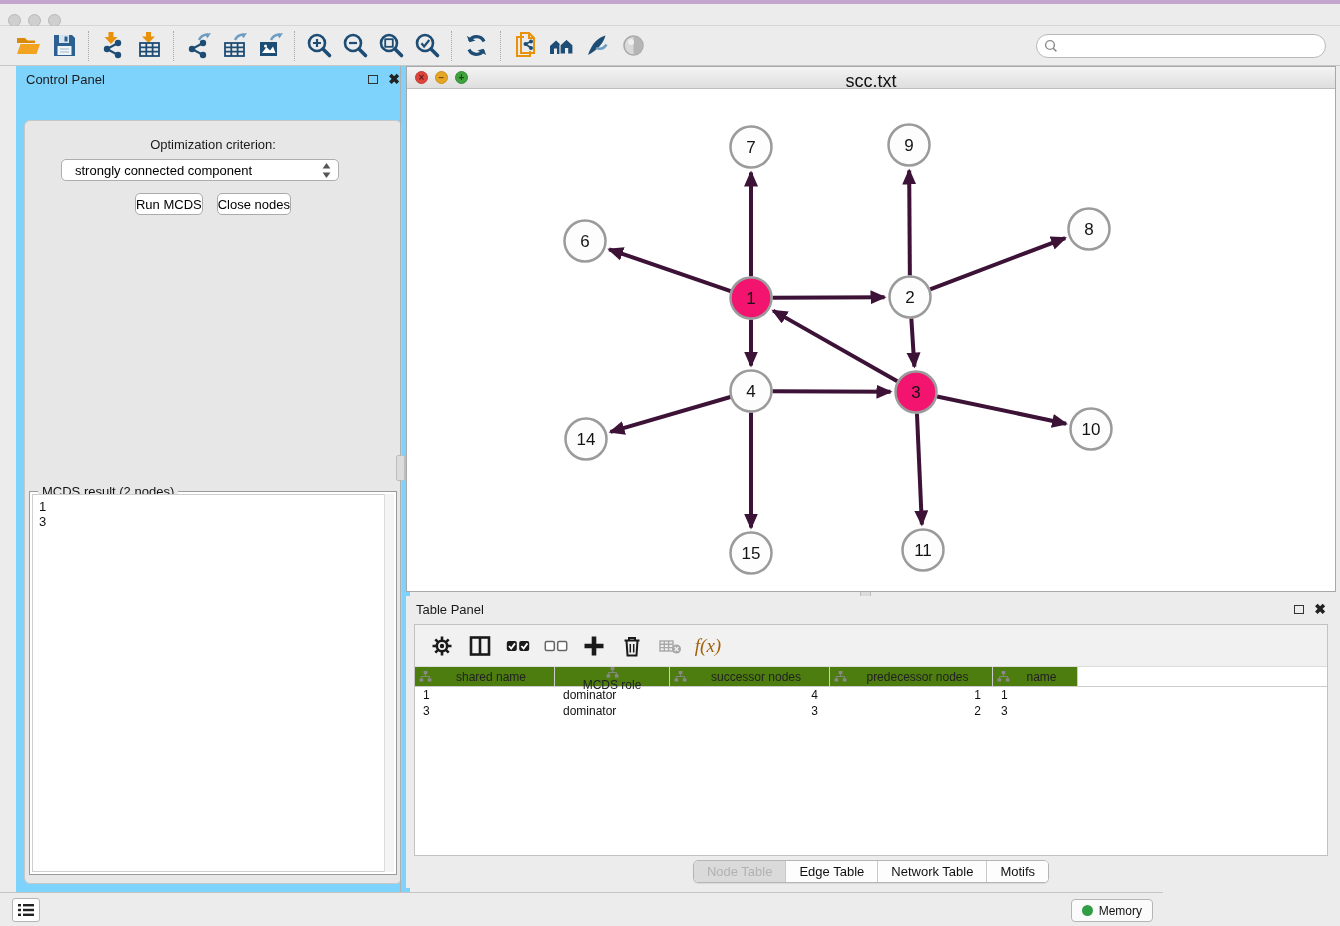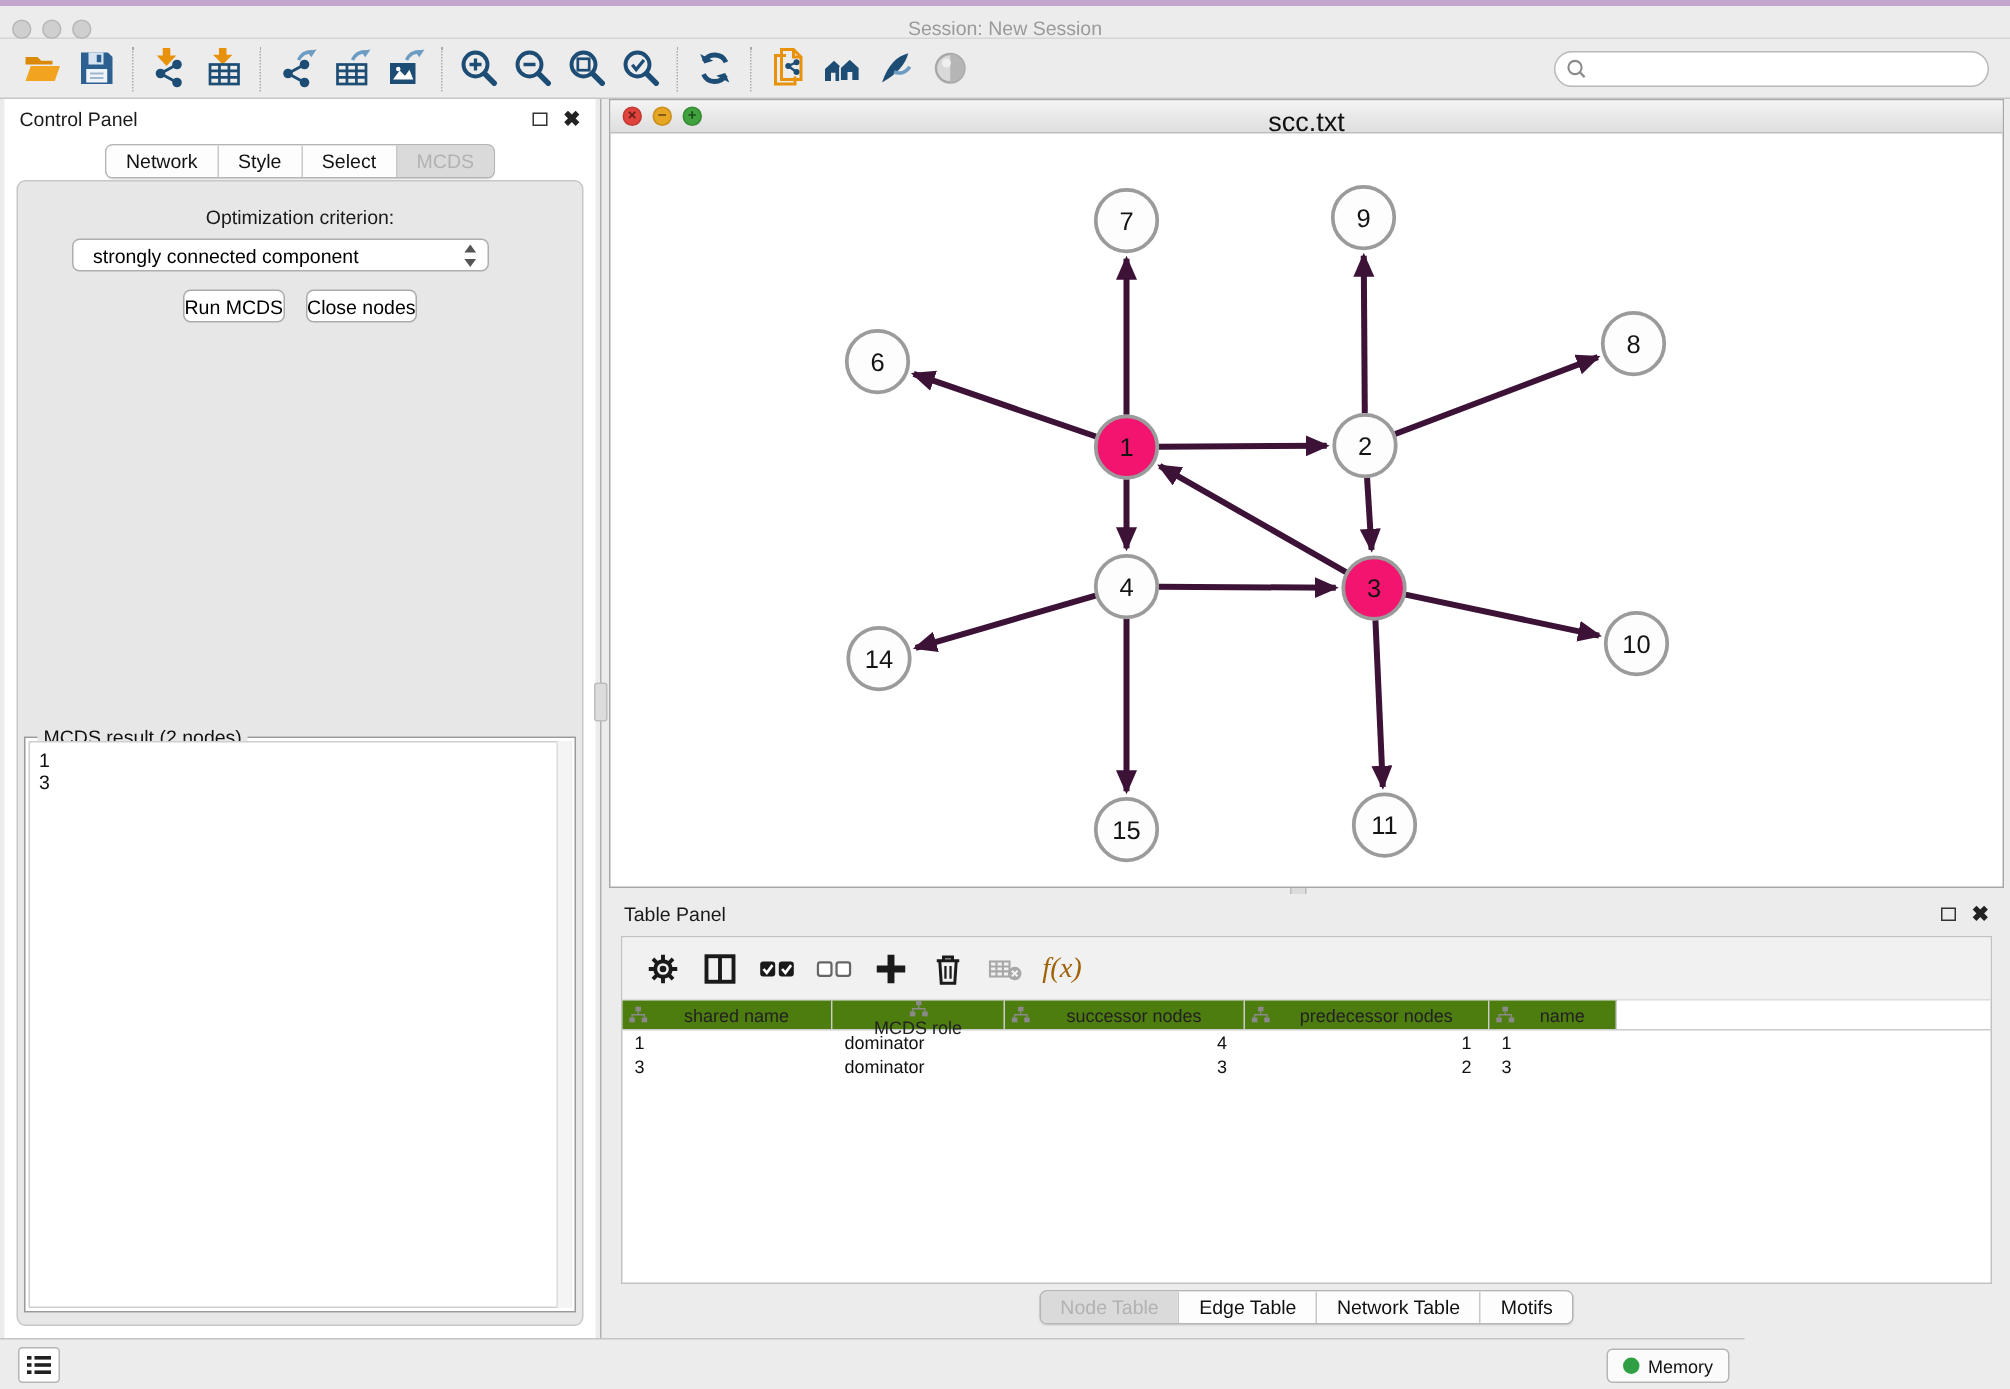--- a/index.html
+++ b/index.html
@@ -17,21 +17,21 @@
   
   #toolbar { top:26px; left:0; width:1340px; height:40px; background:#ececec; border-bottom:1px solid #c6c6c6; display:flex; align-items:center; padding-left:10px; }
   .tbtn { width:36px; height:32px; display:flex; align-items:center; justify-content:center; cursor:default; }
   .tbtn svg { width:27px; height:27px; }
   .tsep { height:30px; border-left:1px dotted #a9a9a9; margin:0 6px; }
   #search-wrap { position:absolute; right:14px; top:34px; width:290px; height:24px; }
   #search-input { width:100%; height:100%; border:1px solid #b9b9b9; border-radius:12px; background:#fff; padding:0 8px 0 28px; font-size:13px; outline:none; }
   #search-mag { position:absolute; left:8px; top:5px; }
 
   
-  #control-panel { top:66px; left:3px; width:394px; height:826px; background:#ffffff; }
+  #control-panel { top:66px; left:16px; width:394px; height:826px; background:#7dd3fc; }
   .panel-head { height:26px; display:flex; align-items:center; padding:0 10px; font-size:13px; color:#1a1a1a; }
   .panel-head .sp { flex:1; }
   .float-ico { width:10px; height:9px; border:1.6px solid #333; margin-right:10px; }
   .close-ico { font-size:14px; font-weight:bold; color:#222; line-height:1; }
   .tabrow { display:flex; justify-content:center; }
   .tabgroup { display:inline-flex; border:1px solid #b5b5b5; border-radius:5px; overflow:hidden; background:#fdfdfd; box-shadow:0 1px 1px rgba(0,0,0,.08); }
   .tab { padding:3px 13px; font-size:13px; color:#111; background:#fdfdfd; border-left:1px solid #c9c9c9; white-space:nowrap; }
   .tab:first-child { border-left:none; }
   .tab.active { background:#dadada; color:#b2b2b2; }
   #cp-box { top:54px; left:8px; width:378px; height:764px; background:#e7e7e7; border:1px solid #c7c7c7; border-radius:6px; }
@@ -82,21 +82,20 @@
   #memory-dot { width:11px; height:11px; border-radius:50%; }
 </style>
 </head>
 <body>
 
 <div id="purple-strip" class="abs"></div>
 <div id="titlebar" class="abs">
   <div id="main-dots" class="abs">
     <span class="winDot"></span><span class="winDot"></span><span class="winDot"></span>
   </div>
-  <div id="main-title" class="abs">Session: New Session</div>
 </div>
 
 <div id="toolbar" class="abs">
     <span class="tbtn">
       <svg viewBox="0 0 27 27">
         <path d="M2 6h8l2.5 2.5H20V11H2z" fill="#d98a0b"></path>
         <path d="M2 22l3.5-10H25l-3.5 10z" fill="#f2a31f"></path>
       </svg>
     </span>
     <span class="tbtn">
@@ -238,28 +237,20 @@
       <path d="M9.2 9.2l3.2 3.2" stroke="#8a8a8a" stroke-width="1.5"></path>
     </svg>
 </div>
 
 <div id="control-panel" class="abs">
   <div class="panel-head">
     <span>Control Panel</span>
     <span class="sp"></span>
     <span class="float-ico"></span>
     <span class="close-ico">✖</span>
-  </div>
-  <div class="tabrow" style="margin-top:4px;">
-    <div class="tabgroup" id="cp-tabs">
-        <div class="tab">Network</div>
-        <div class="tab">Style</div>
-        <div class="tab">Select</div>
-        <div class="tab active">MCDS</div>
-      </div>
   </div>
   <div id="cp-box" class="abs">
     <div id="opt-label" class="abs">Optimization criterion:</div>
     <div id="criterion-select" class="abs">
       <span class="lbl">strongly connected component</span>
       <svg width="9" height="15" viewBox="0 0 9 15">
           <path d="M4.5 0L8.4 5.4H.6z" fill="#555"></path>
           <path d="M4.5 15L.6 9.6h7.8z" fill="#555"></path>
         </svg>
     </div>

